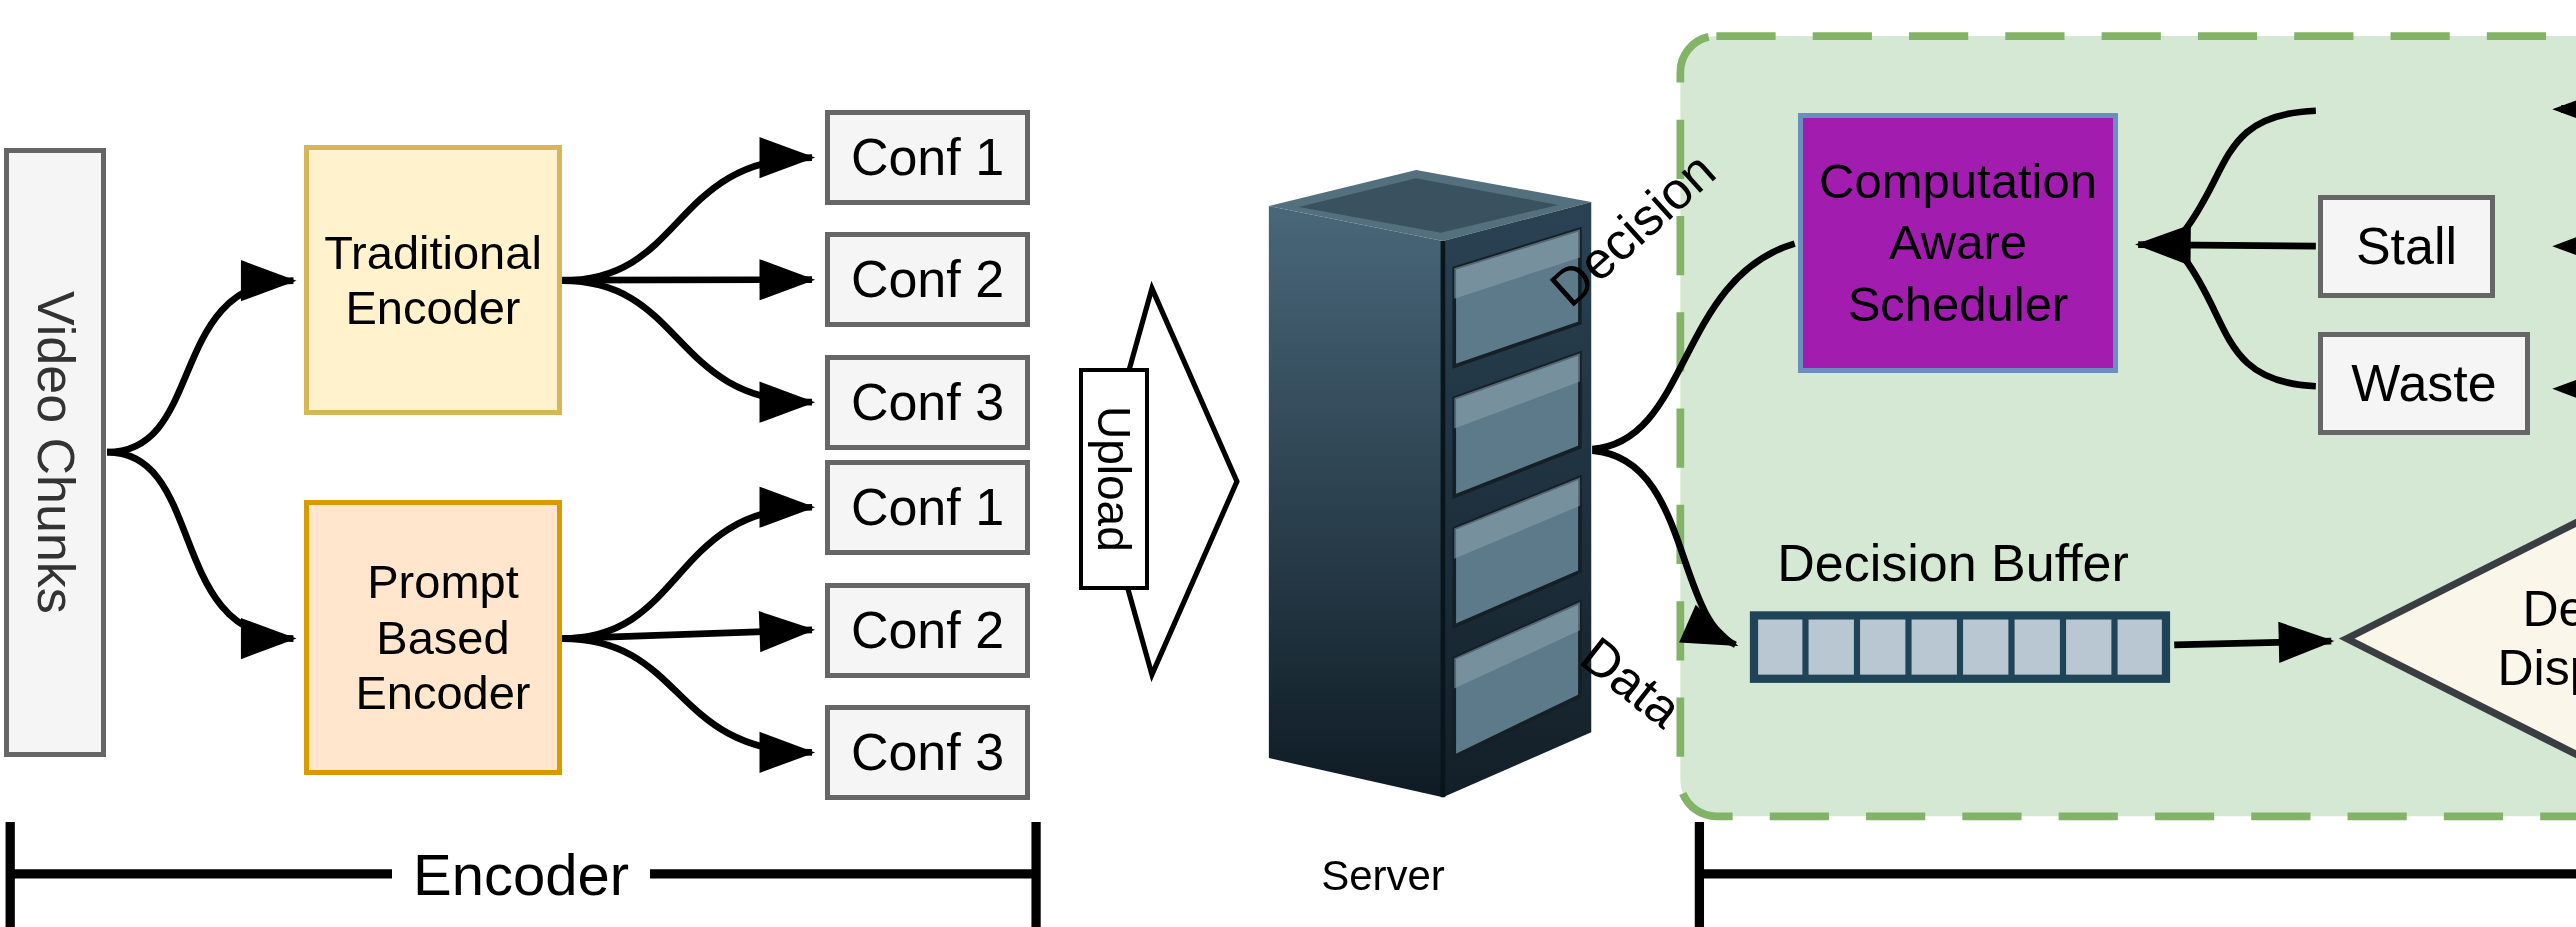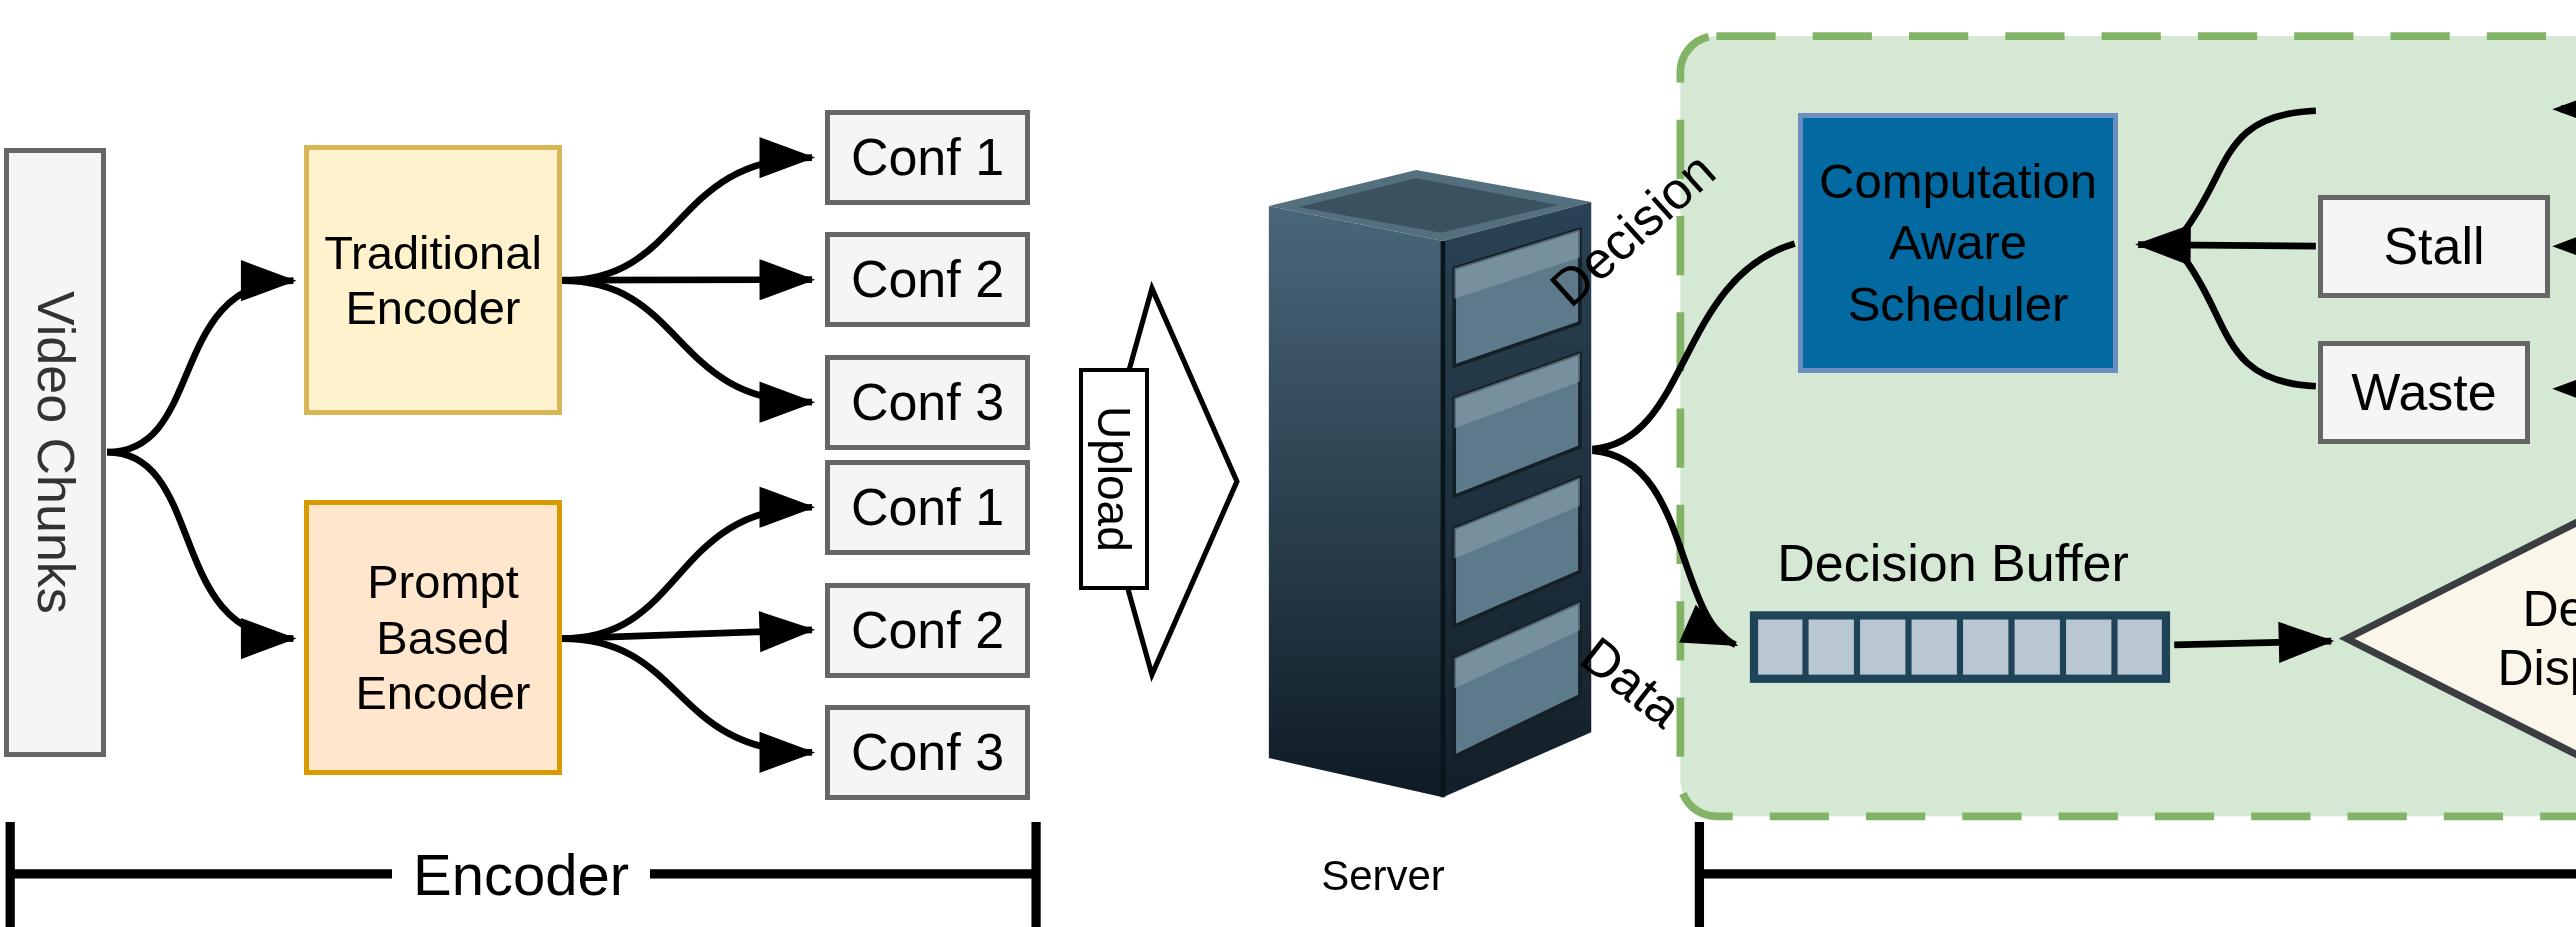--- a/index.html
+++ b/index.html
@@ -9,21 +9,21 @@
   }
   #wires{position:absolute; left:0; top:0; z-index:1;}
   .box{
     position:absolute; box-sizing:border-box; z-index:2;
     display:flex; align-items:center; justify-content:center;
     text-align:center; white-space:pre-line; line-height:1.18;
   }
   .gray   {background:#F5F5F5; border:5.7px solid #666666;}
   .yellow {background:#FFF2CC; border:5.7px solid #D6B656;}
   .orange {background:#FFE6CC; border:5.7px solid #D79B00;padding-left:20px;}
-  .blue   {background:#0369a1; border:5.7px solid #6C8EBF;}
+  .blue   {background:#a21caf; border:5.7px solid #6C8EBF;}
   .vtext{writing-mode:vertical-rl; text-orientation:mixed;}
   .label{
     position:absolute; z-index:2; display:flex; align-items:center; justify-content:center;
     text-align:center; white-space:pre-line; line-height:1.18;
   }
   .onLine{background:#ffffff; z-index:4;}
 </style>
 </head>
 <body>
 
@@ -170,23 +170,23 @@
 <div class="label" style="left:1504px; top:201px; width:258px; height:57px; font-size:52px; transform:rotate(-42deg);">Decision</div>
 
 <div class="label" style="left:1528px; top:654px; width:206px; height:57px; font-size:52px; transform:rotate(38deg);">Data</div>
 
 <div class="box blue" style="left:1798px; top:113px; width:320px; height:260px; font-size:49px; line-height:1.25;">
   <span>Computation
 Aware
 Scheduler</span>
 </div>
 
-<div class="box gray" style="left:2318px; top:195px; width:232px; height:103px; font-size:52px;">
+<div class="box gray" style="left:2318px; top:195px; width:177px; height:103px; font-size:52px;">
   <span>Stall</span></div>
-<div class="box gray" style="left:2318px; top:341px; width:212px; height:103px; font-size:52px;">
+<div class="box gray" style="left:2318px; top:332px; width:212px; height:103px; font-size:52px;">
   <span>Waste</span></div>
 
 <div class="label" style="left:1721px; top:533px; width:464px; height:62px; font-size:52px;">Decision Buffer</div>
 
 <div class="label" style="left:2385px; top:569px; width:464px; height:139px; font-size:50px;">Decoder
 Dispatcher</div>
 
 <div class="label onLine" style="left:392px; top:839px; width:258px; height:73px; font-size:58px;">Encoder</div>
 
 <div class="label" style="left:1254px; top:839px; width:258px; height:73px; font-size:42px;text-align:right;">Server</div>

